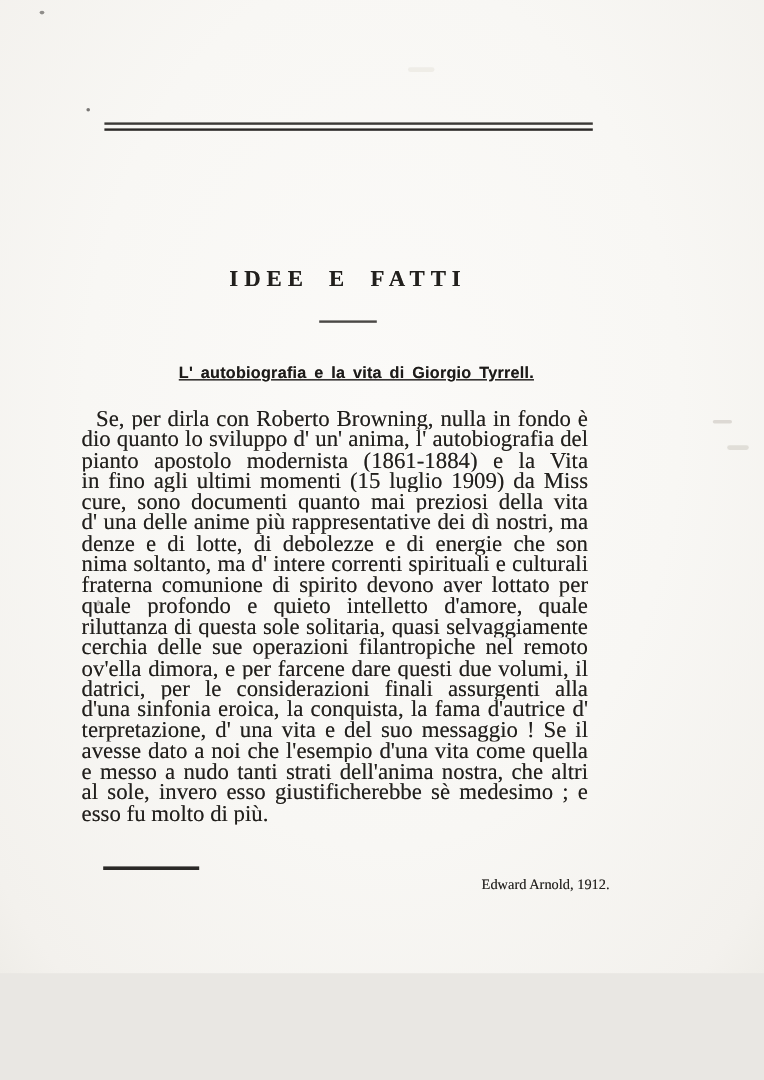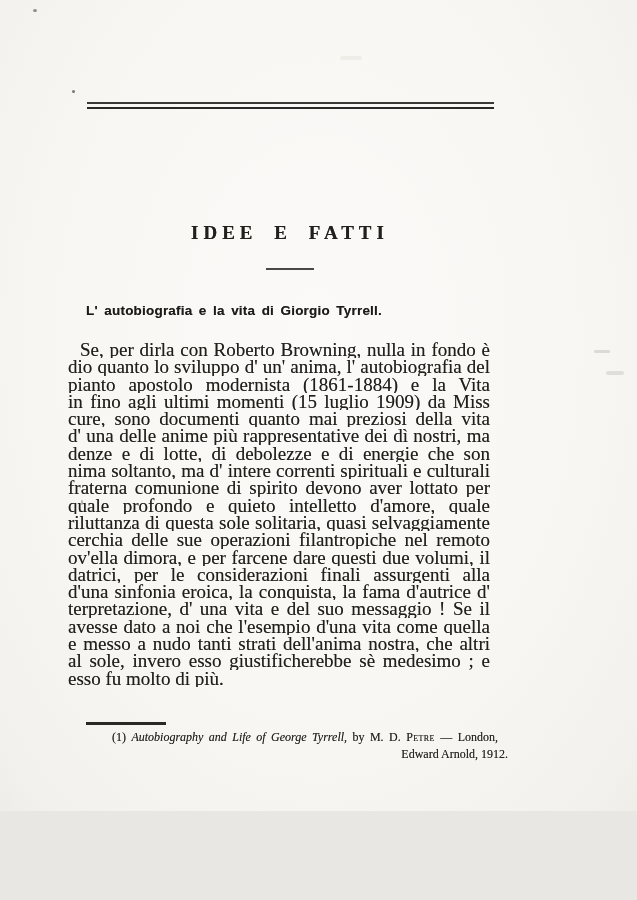--- a/index.html
+++ b/index.html
@@ -37,25 +37,26 @@
     position:absolute;left:86px;top:256px;width:422px;
     padding-right:14px;box-sizing:border-box;
     text-align:center;
   }
   .heading-divider .bar{
     display:inline-block;width:48px;height:1.6px;background:#4a4845;
   }
   
   .article-heading{
     position:absolute;left:86px;top:303px;width:422px;
-    text-align:left;
+    text-align:center;
     font-family:"Liberation Sans", sans-serif;
     font-weight:bold;font-size:13.5px;letter-spacing:.2px;word-spacing:2.5px;
     color:#1d1b19;
     text-shadow:0 0 .4px rgba(25,23,20,.55);
+    text-decoration:underline;
   }
   
   .article-body{
     position:absolute;left:68px;top:341px;width:422px;
     font-size:19px;line-height:17.3px;
     color:#211f1c;
     text-shadow:0 0 .5px rgba(28,26,22,.55);
   }
   .bodyline{
     text-align:justify;
@@ -138,19 +139,16 @@
       <div class="bodyline">terpretazione, d' una vita e del suo messaggio ! Se il Modernismo non</div>
       <div class="bodyline">avesse dato a noi che l'esempio d'una vita come quella qui analizzataci,</div>
       <div class="bodyline">e messo a nudo tanti strati dell'anima nostra, che altri non ardisce esporre</div>
       <div class="bodyline">al sole, invero esso giustificherebbe sè medesimo ; e per verità di cose</div>
       <div class="bodyline last">esso fu molto di più.</div>
     </div>
 
   <div class="footnote-separator"></div>
 
   <div class="footnote">
-    <div class="fn-line1">
-      <span>(1) </span><span class="it">Autobiography and Life of George Tyrrell,</span><span> by M. D. </span><span class="sc">Petre</span><span> — London,</span>
-    </div>
     <div class="fn-line2">Edward Arnold, 1912.</div>
   </div>
 
 </div>
 
 </body></html>

